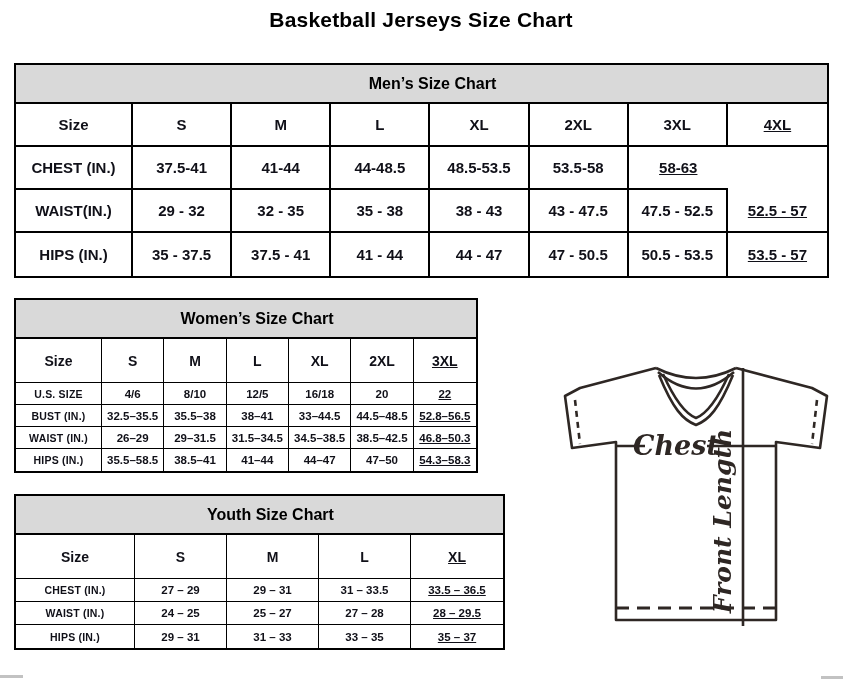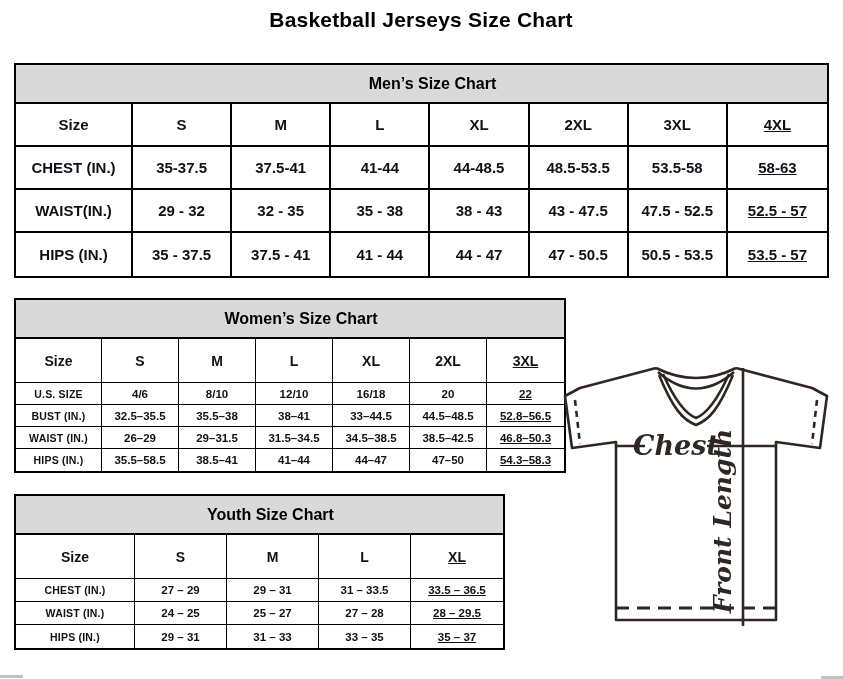--- a/index.html
+++ b/index.html
@@ -60,21 +60,20 @@
           <div class="tcell">S</div>
           <div class="tcell">M</div>
           <div class="tcell">L</div>
           <div class="tcell">XL</div>
           <div class="tcell">2XL</div>
           <div class="tcell">3XL</div>
           <div class="tcell">4XL</div>
         </div>
         <div class="trow data">
           <div class="tcell lab">CHEST (IN.)</div>
-          <div class="tcell">35-37.5</div>
           <div class="tcell">37.5-41</div>
           <div class="tcell">41-44</div>
           <div class="tcell">44-48.5</div>
           <div class="tcell">48.5-53.5</div>
           <div class="tcell">53.5-58</div>
           <div class="tcell">58-63</div>
         </div>
         <div class="trow data">
           <div class="tcell lab">WAIST(IN.)</div>
           <div class="tcell">29 - 32</div>
@@ -91,37 +90,37 @@
           <div class="tcell">37.5 - 41</div>
           <div class="tcell">41 - 44</div>
           <div class="tcell">44 - 47</div>
           <div class="tcell">47 - 50.5</div>
           <div class="tcell">50.5 - 53.5</div>
           <div class="tcell">53.5 - 57</div>
         </div>
       </div>
   </div>
 
-  <div class="size-table womens" style="left:14px;top:298px;width:552px;">
+  <div class="size-table womens" style="left:14px;top:298px;width:464px;">
     <div class="section-header">Women’s Size Chart</div>
     <div>
         <div class="trow head">
           <div class="tcell">Size</div>
           <div class="tcell">S</div>
           <div class="tcell">M</div>
           <div class="tcell">L</div>
           <div class="tcell">XL</div>
           <div class="tcell">2XL</div>
           <div class="tcell">3XL</div>
         </div>
         <div class="trow data">
           <div class="tcell lab">U.S. SIZE</div>
           <div class="tcell">4/6</div>
           <div class="tcell">8/10</div>
-          <div class="tcell">12/10</div>
+          <div class="tcell">12/5</div>
           <div class="tcell">16/18</div>
           <div class="tcell">20</div>
           <div class="tcell">22</div>
         </div>
         <div class="trow data">
           <div class="tcell lab">BUST (IN.)</div>
           <div class="tcell">32.5–35.5</div>
           <div class="tcell">35.5–38</div>
           <div class="tcell">38–41</div>
           <div class="tcell">33–44.5</div>

